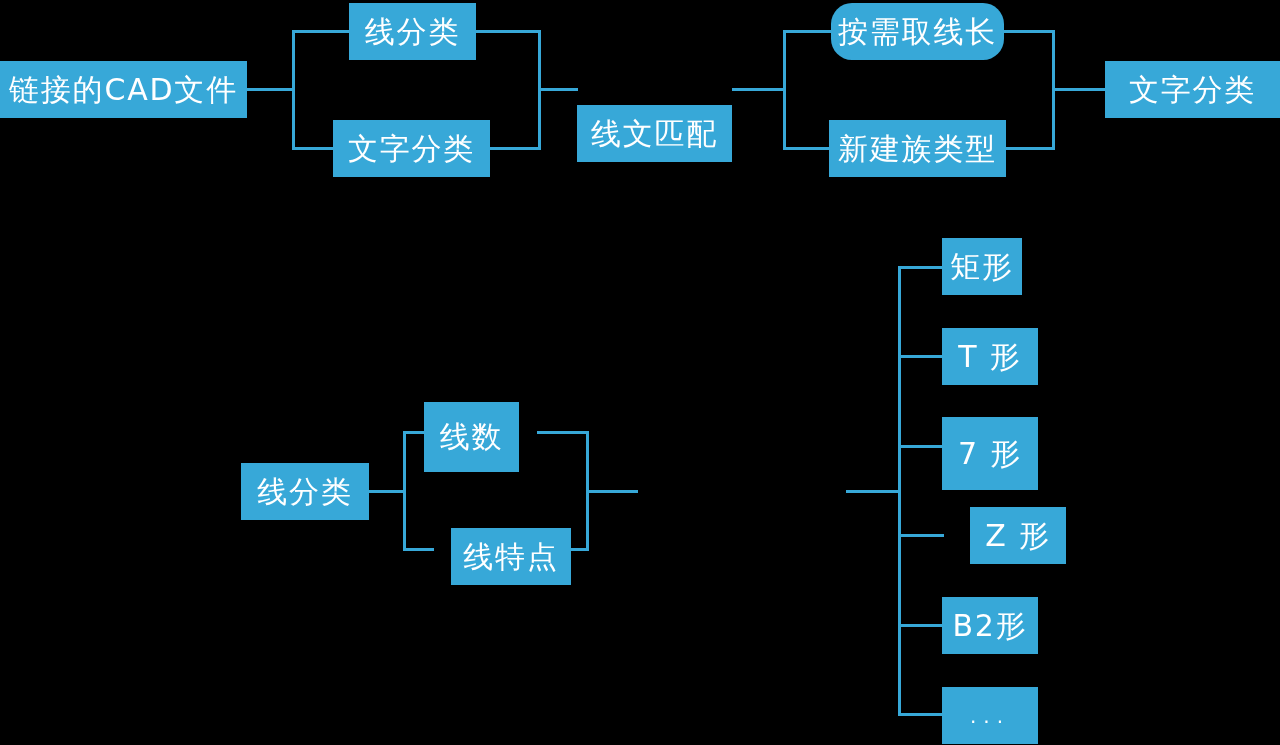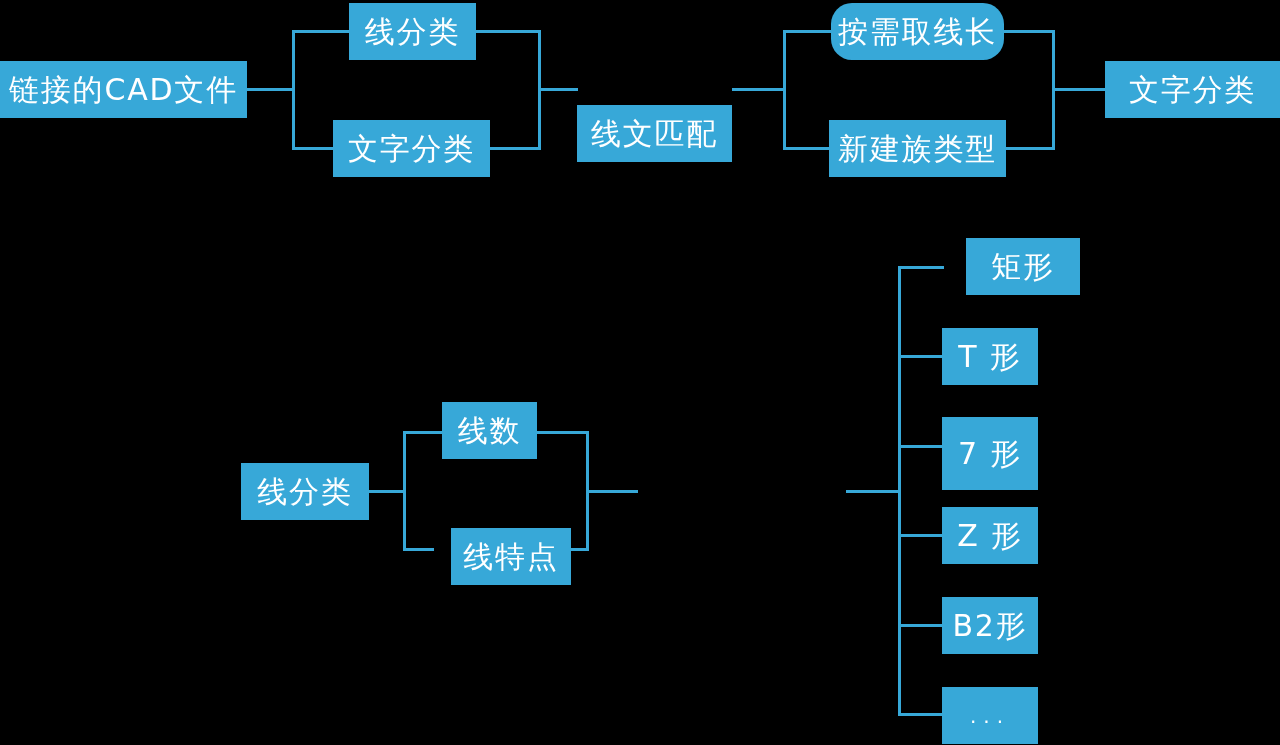--- a/index.html
+++ b/index.html
@@ -96,21 +96,21 @@
   <div class="node sz22" style="left:241px; top:463px; width:128px; height:57px;">
     <span>线分类</span>
   </div>
 
   <div class="conn h" style="left:369px; top:490px; width:36px;"></div>
 
   <div class="conn v" style="left:403px; top:431px; height:120px;"></div>
   <div class="conn h" style="left:403px; top:431px; width:42px;"></div>
   <div class="conn h" style="left:403px; top:548px; width:31px;"></div>
 
-  <div class="node sz22" style="left:442px; top:402px; width:95px; height:57px;font-family:Liberation Serif, serif;">
+  <div class="node sz22" style="left:424px; top:402px; width:95px; height:70px;font-family:Liberation Serif, serif;">
     <span>线数</span>
   </div>
 
   <div class="node sz22" style="left:431px; top:528px; width:120px; height:57px;margin-left:20px;">
     <span>线特点</span>
   </div>
 
   <div class="conn h" style="left:537px; top:431px; width:52px;"></div>
   <div class="conn h" style="left:551px; top:548px; width:38px;"></div>
   <div class="conn v" style="left:586px; top:431px; height:120px;"></div>
@@ -121,33 +121,33 @@
 
   <div class="conn v" style="left:898px; top:266px; height:450px;"></div>
 
   <div class="conn h" style="left:898px; top:266px; width:46px;"></div>
   <div class="conn h" style="left:898px; top:355px; width:46px;"></div>
   <div class="conn h" style="left:898px; top:445px; width:46px;"></div>
   <div class="conn h" style="left:898px; top:534px; width:46px;"></div>
   <div class="conn h" style="left:898px; top:624px; width:46px;"></div>
   <div class="conn h" style="left:898px; top:713px; width:46px;"></div>
 
-  <div class="node sz22" style="left:966px; top:238px; width:114px; height:57px;">
+  <div class="node sz22" style="left:942px; top:238px; width:80px; height:57px;">
     <span>矩形</span>
   </div>
 
   <div class="node sz22" style="left:942px; top:328px; width:96px; height:57px;">
     <span>T 形</span>
   </div>
 
   <div class="node sz22" style="left:942px; top:417px; width:96px; height:73px;">
     <span>7 形</span>
   </div>
 
-  <div class="node sz22" style="left:942px; top:507px; width:96px; height:57px;">
+  <div class="node sz22" style="left:970px; top:507px; width:96px; height:57px;">
     <span>Z 形</span>
   </div>
 
   <div class="node sz22" style="left:942px; top:597px; width:96px; height:57px;align-items:center;">
     <span>B2形</span>
   </div>
 
   <div class="node sz20" style="left:942px; top:687px; width:96px; height:57px; letter-spacing:0.35em;">
     <span>...</span>
   </div>

